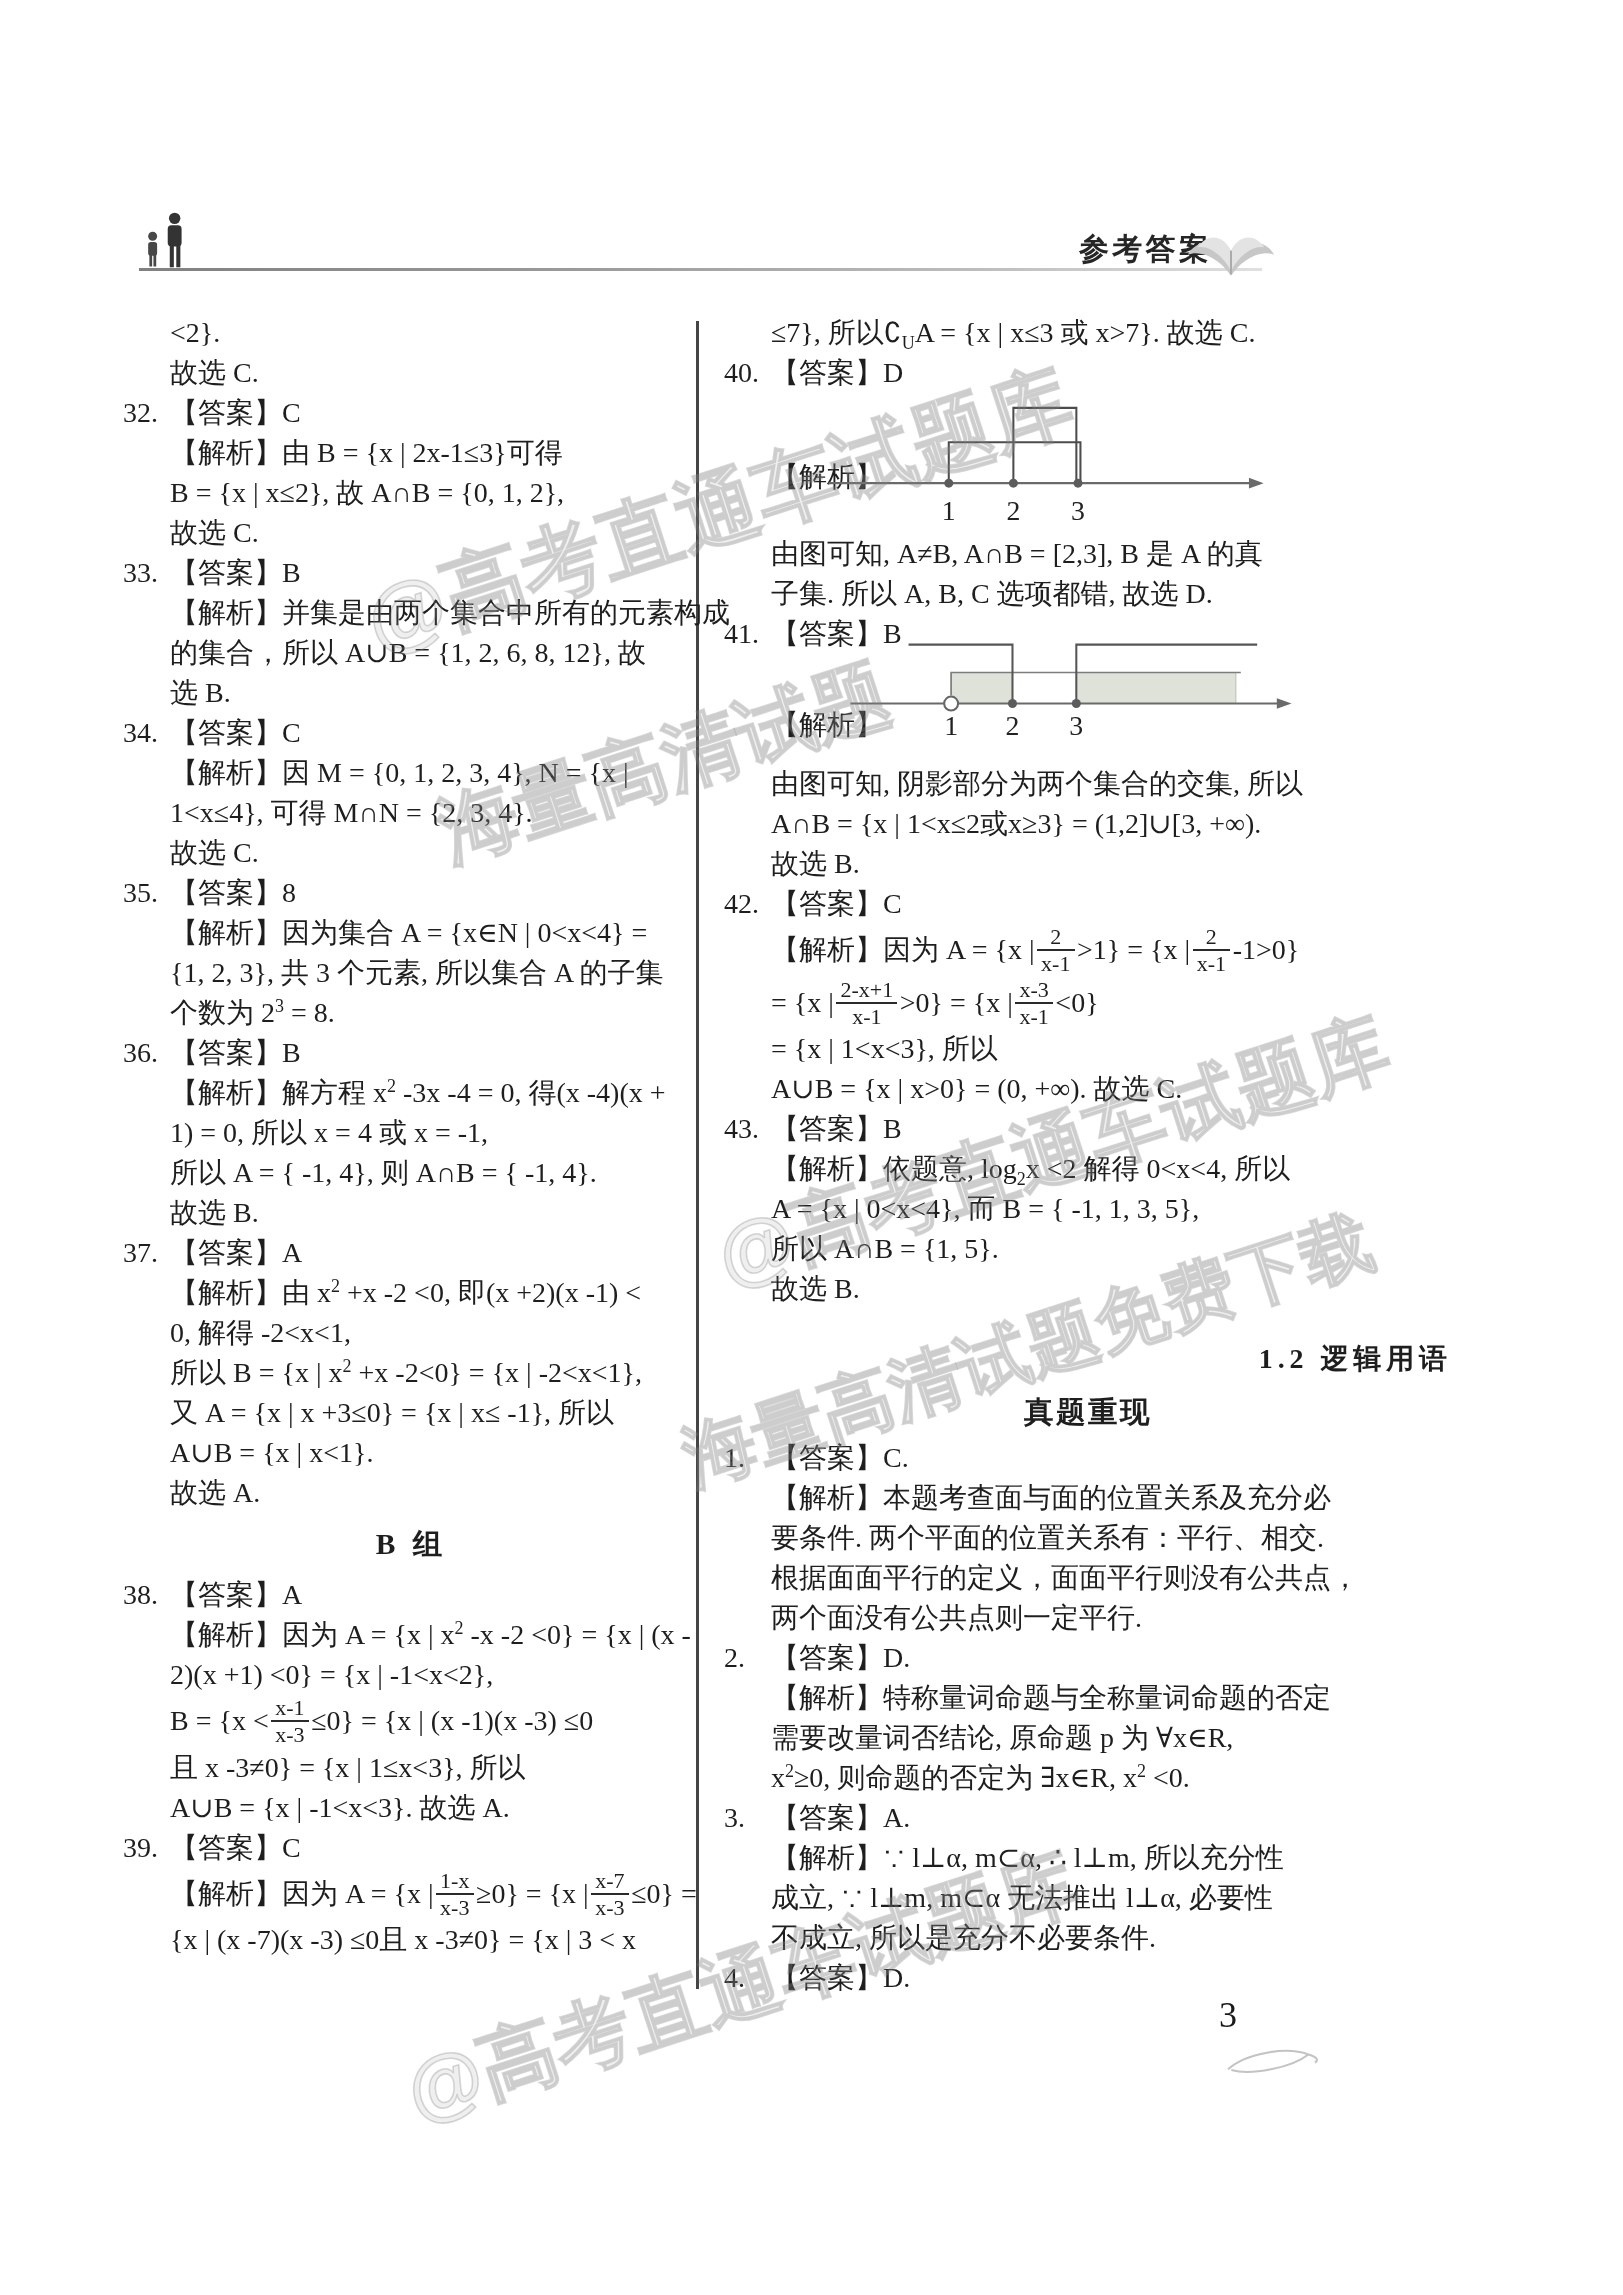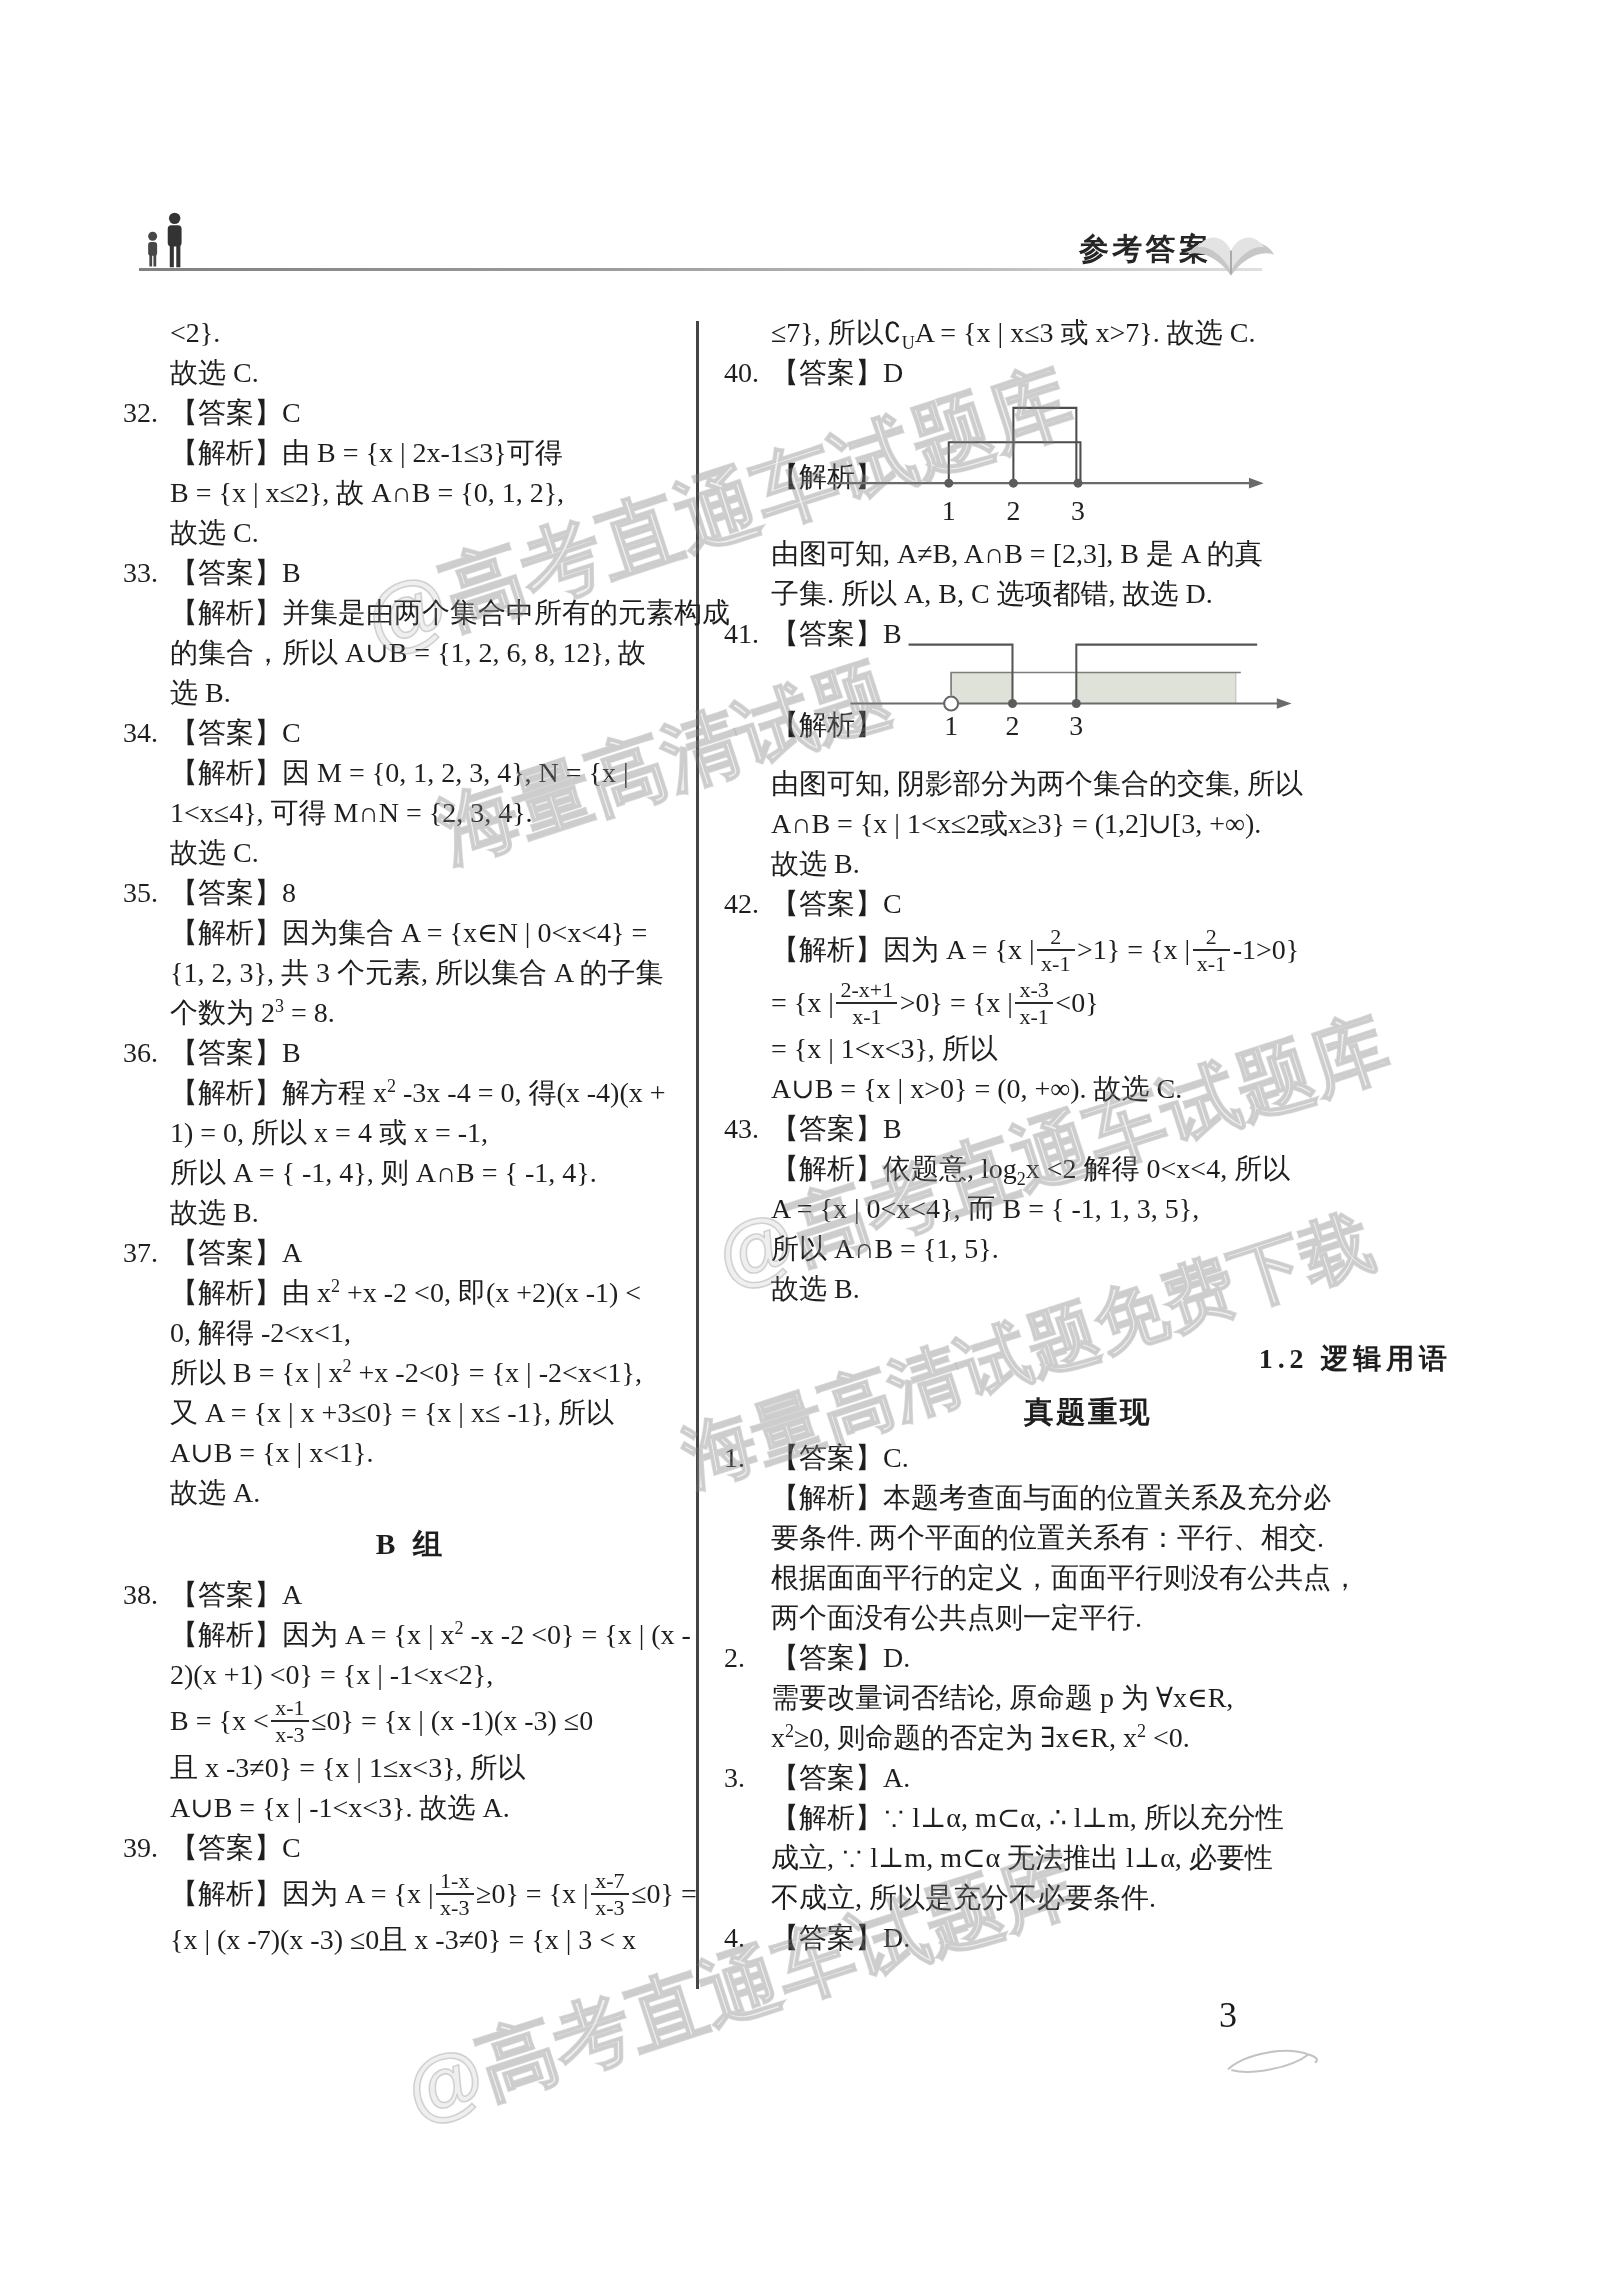--- a/index.html
+++ b/index.html
@@ -172,20 +172,21 @@
     <div class="line ind"><span>所以 A∩B = {1, 5}.</span></div>
     <div class="line ind"><span>故选 B.</span></div>
     <div class="sec-h1">1.2  逻辑用语</div>
     <div class="sec-h2">真题重现</div>
     <div class="line"><span class="num">1.</span><span>【答案】C.</span></div>
     <div class="line ind"><span>【解析】本题考查面与面的位置关系及充分必</span></div>
     <div class="line ind"><span>要条件. 两个平面的位置关系有：平行、相交.</span></div>
     <div class="line ind"><span>根据面面平行的定义，面面平行则没有公共点，</span></div>
     <div class="line ind"><span>两个面没有公共点则一定平行.</span></div>
     <div class="line"><span class="num">2.</span><span>【答案】D.</span></div>
+    <div class="line ind"><span>【解析】特称量词命题与全称量词命题的否定</span></div>
     <div class="line ind"><span>需要改量词否结论, 原命题 p 为 ∀x∈R,</span></div>
     <div class="line ind"><span>x</span><sup>2</sup><span>≥0, 则命题的否定为 ∃x∈R, x</span><sup>2</sup><span> &lt;0.</span></div>
     <div class="line"><span class="num">3.</span><span>【答案】A.</span></div>
     <div class="line ind"><span>【解析】∵ l⊥α, m⊂α, ∴ l⊥m, 所以充分性</span></div>
     <div class="line ind"><span>成立, ∵ l⊥m, m⊂α 无法推出 l⊥α, 必要性</span></div>
     <div class="line ind"><span>不成立, 所以是充分不必要条件.</span></div>
     <div class="line"><span class="num">4.</span><span>【答案】D.</span></div>
   </div>
 
 <div class="wm" id="wm0">@高考直通车试题库</div>

